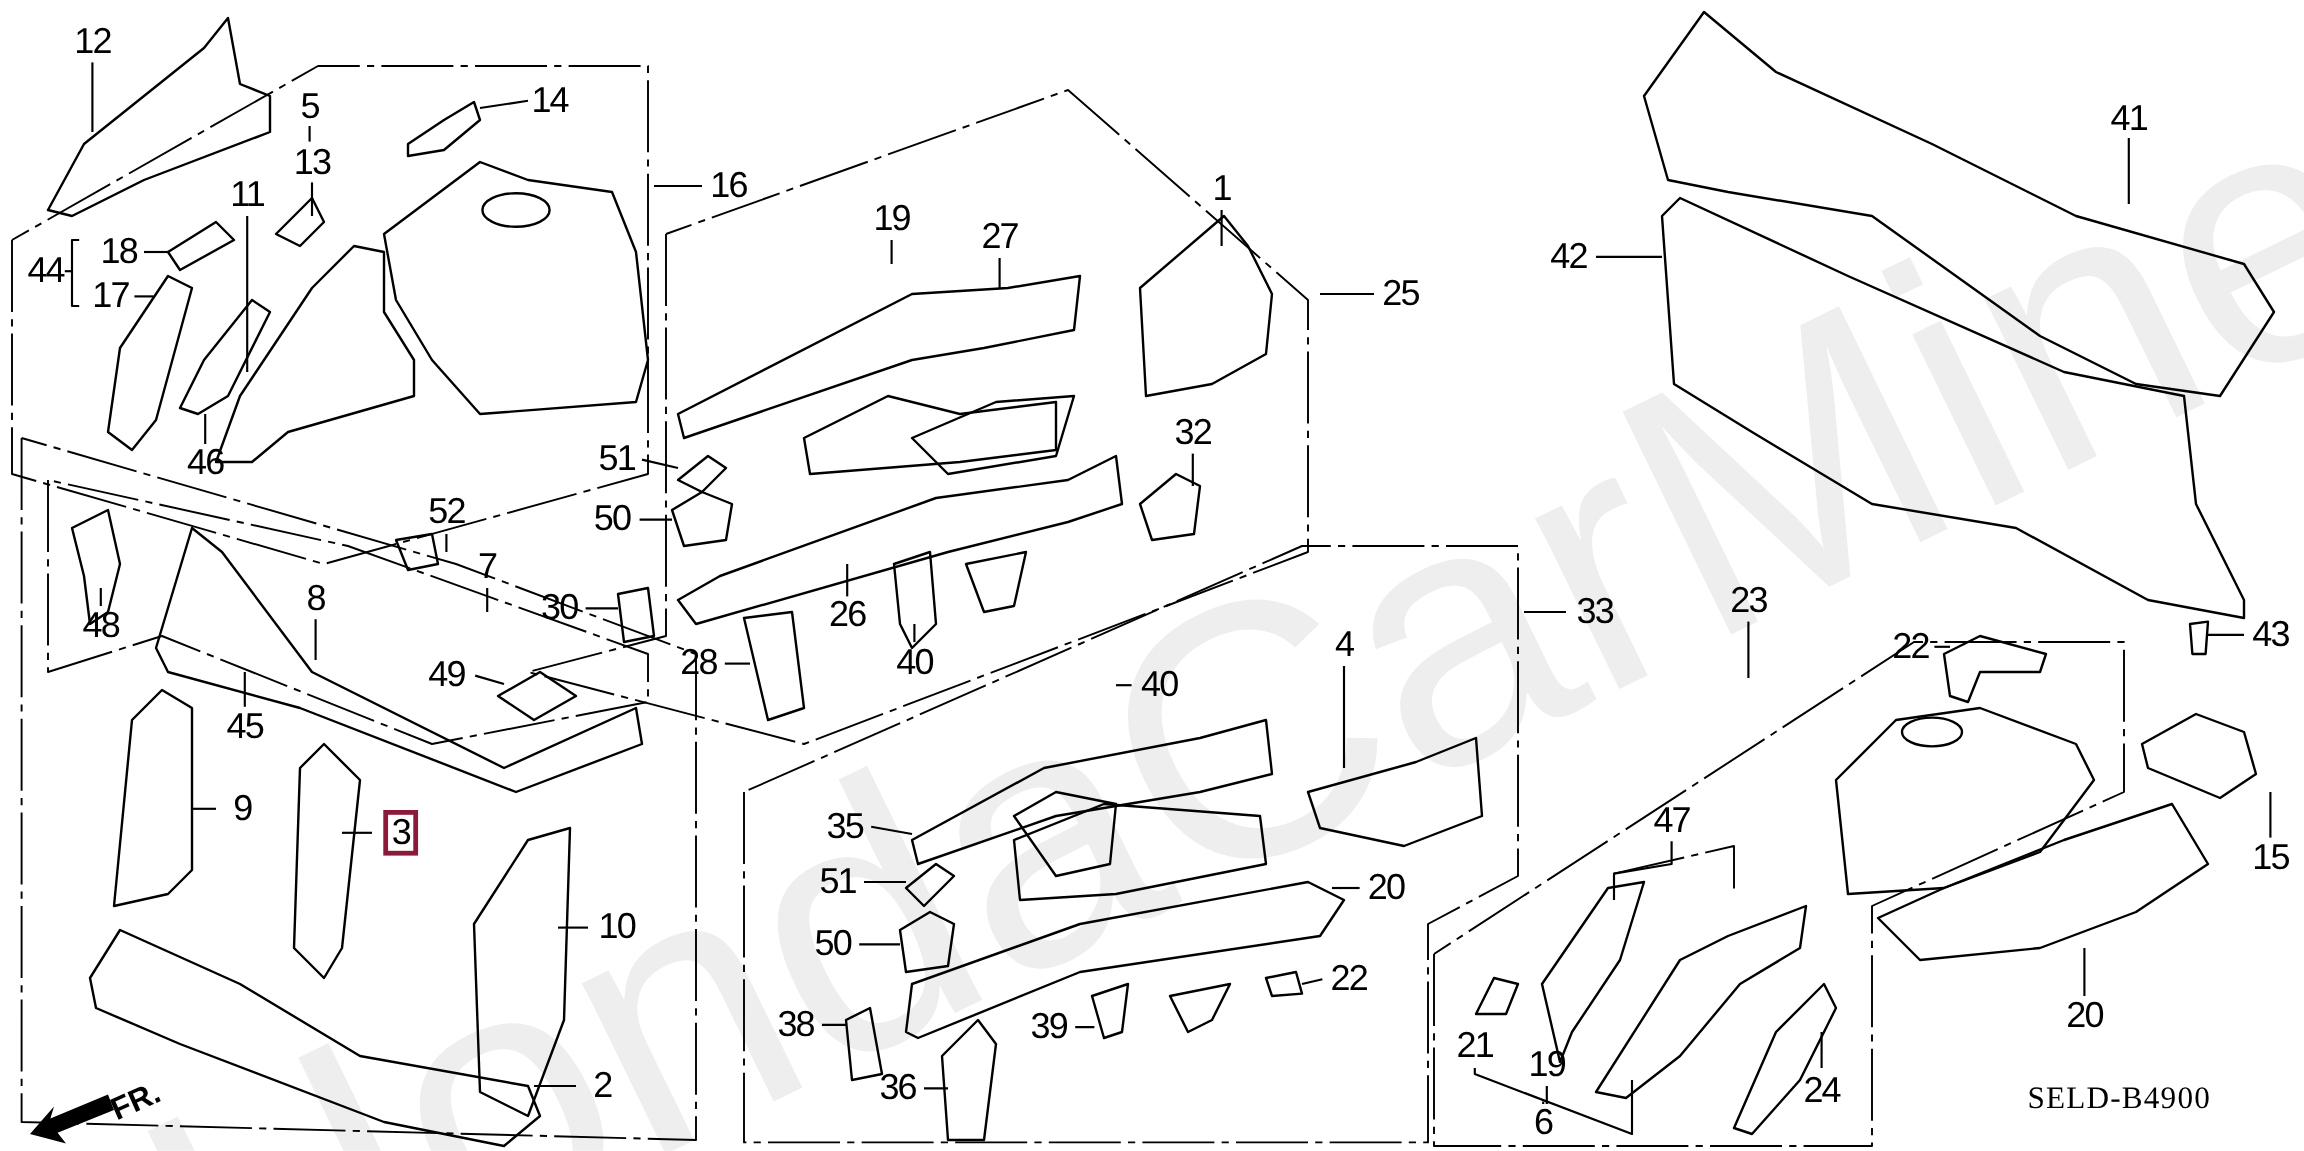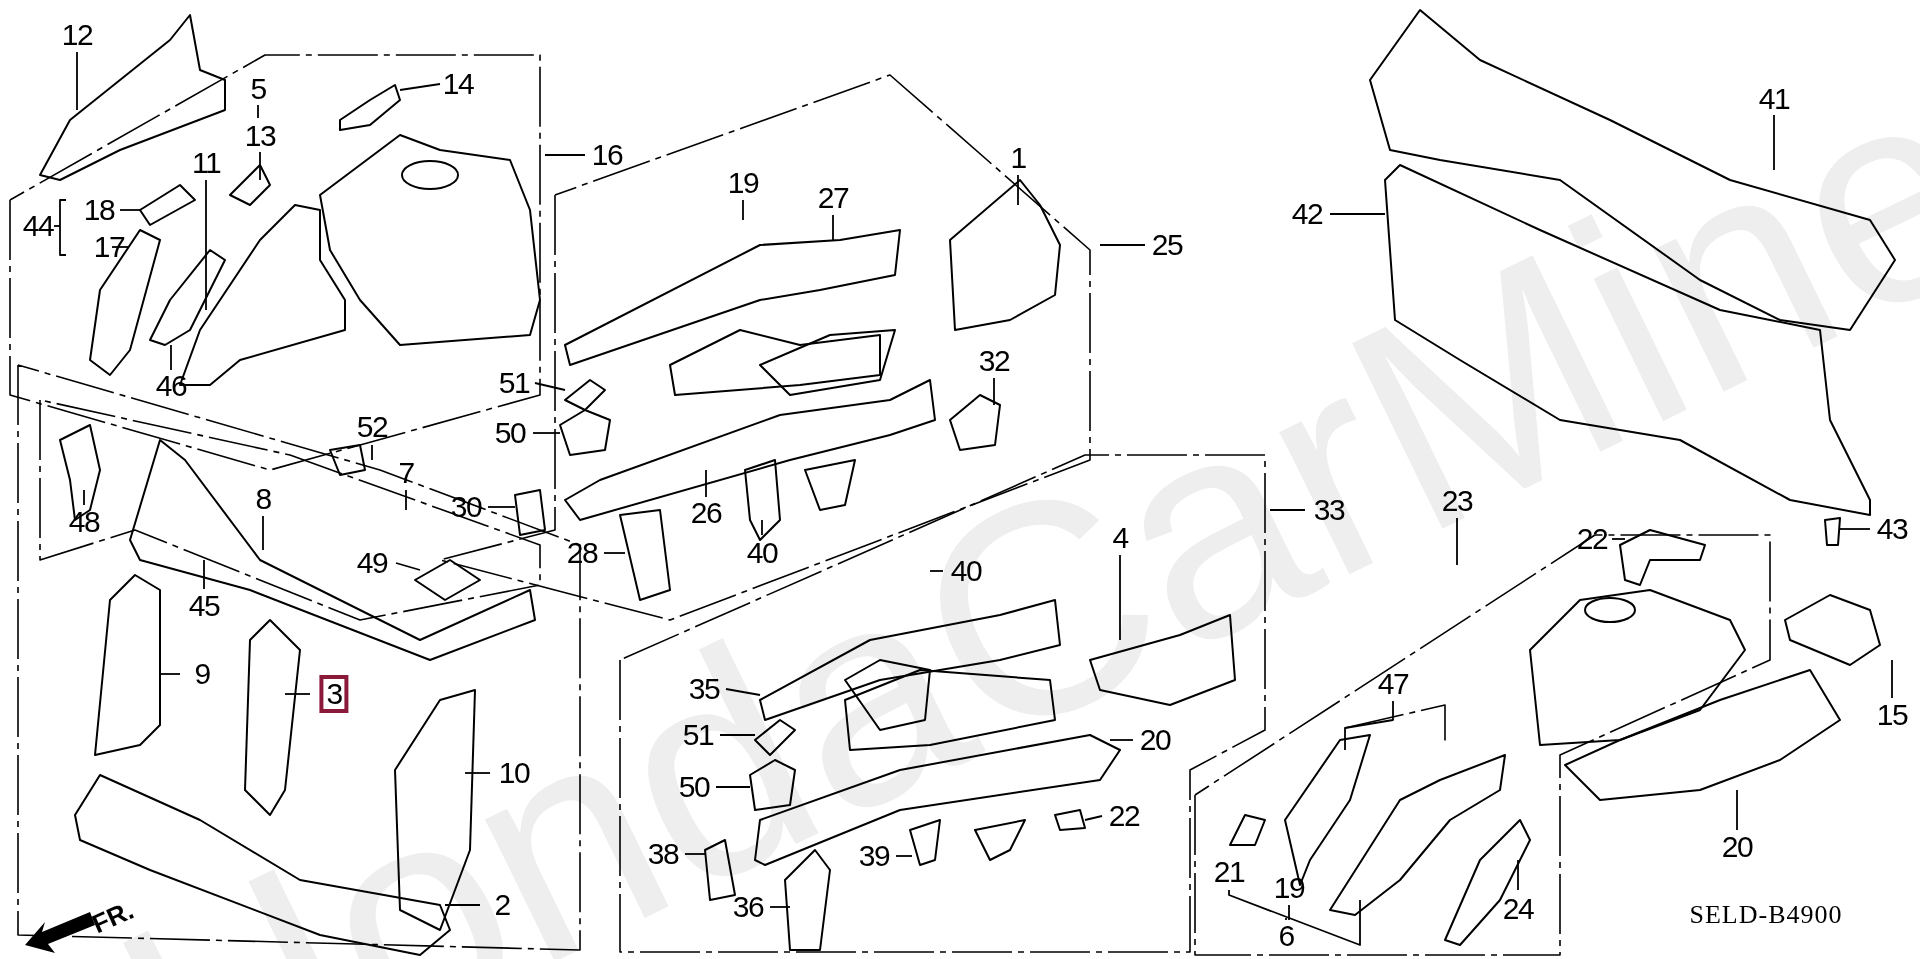--- a/index.html
+++ b/index.html
@@ -171,21 +171,21 @@
   <div class="fr-label">FR.</div>
 
   <div class="callout" style="left:77px;top:35px">12</div>
   <div class="callout" style="left:458px;top:84px">14</div>
   <div class="callout" style="left:258px;top:89px">5</div>
   <div class="callout" style="left:260px;top:136px">13</div>
   <div class="callout" style="left:206px;top:163px">11</div>
   <div class="callout" style="left:607px;top:155px">16</div>
   <div class="callout" style="left:38px;top:226px">44</div>
   <div class="callout" style="left:99px;top:210px">18</div>
-  <div class="callout" style="left:109px;top:247px">17</div>
+  <div class="callout" style="left:92px;top:247px">17</div>
   <div class="callout" style="left:171px;top:386px">46</div>
   <div class="callout" style="left:743px;top:183px">19</div>
   <div class="callout" style="left:833px;top:198px">27</div>
   <div class="callout" style="left:1018px;top:158px">1</div>
   <div class="callout" style="left:1167px;top:245px">25</div>
   <div class="callout" style="left:514px;top:383px">51</div>
   <div class="callout" style="left:994px;top:361px">32</div>
   <div class="callout" style="left:510px;top:433px">50</div>
   <div class="callout" style="left:372px;top:427px">52</div>
   <div class="callout" style="left:406px;top:473px">7</div>

